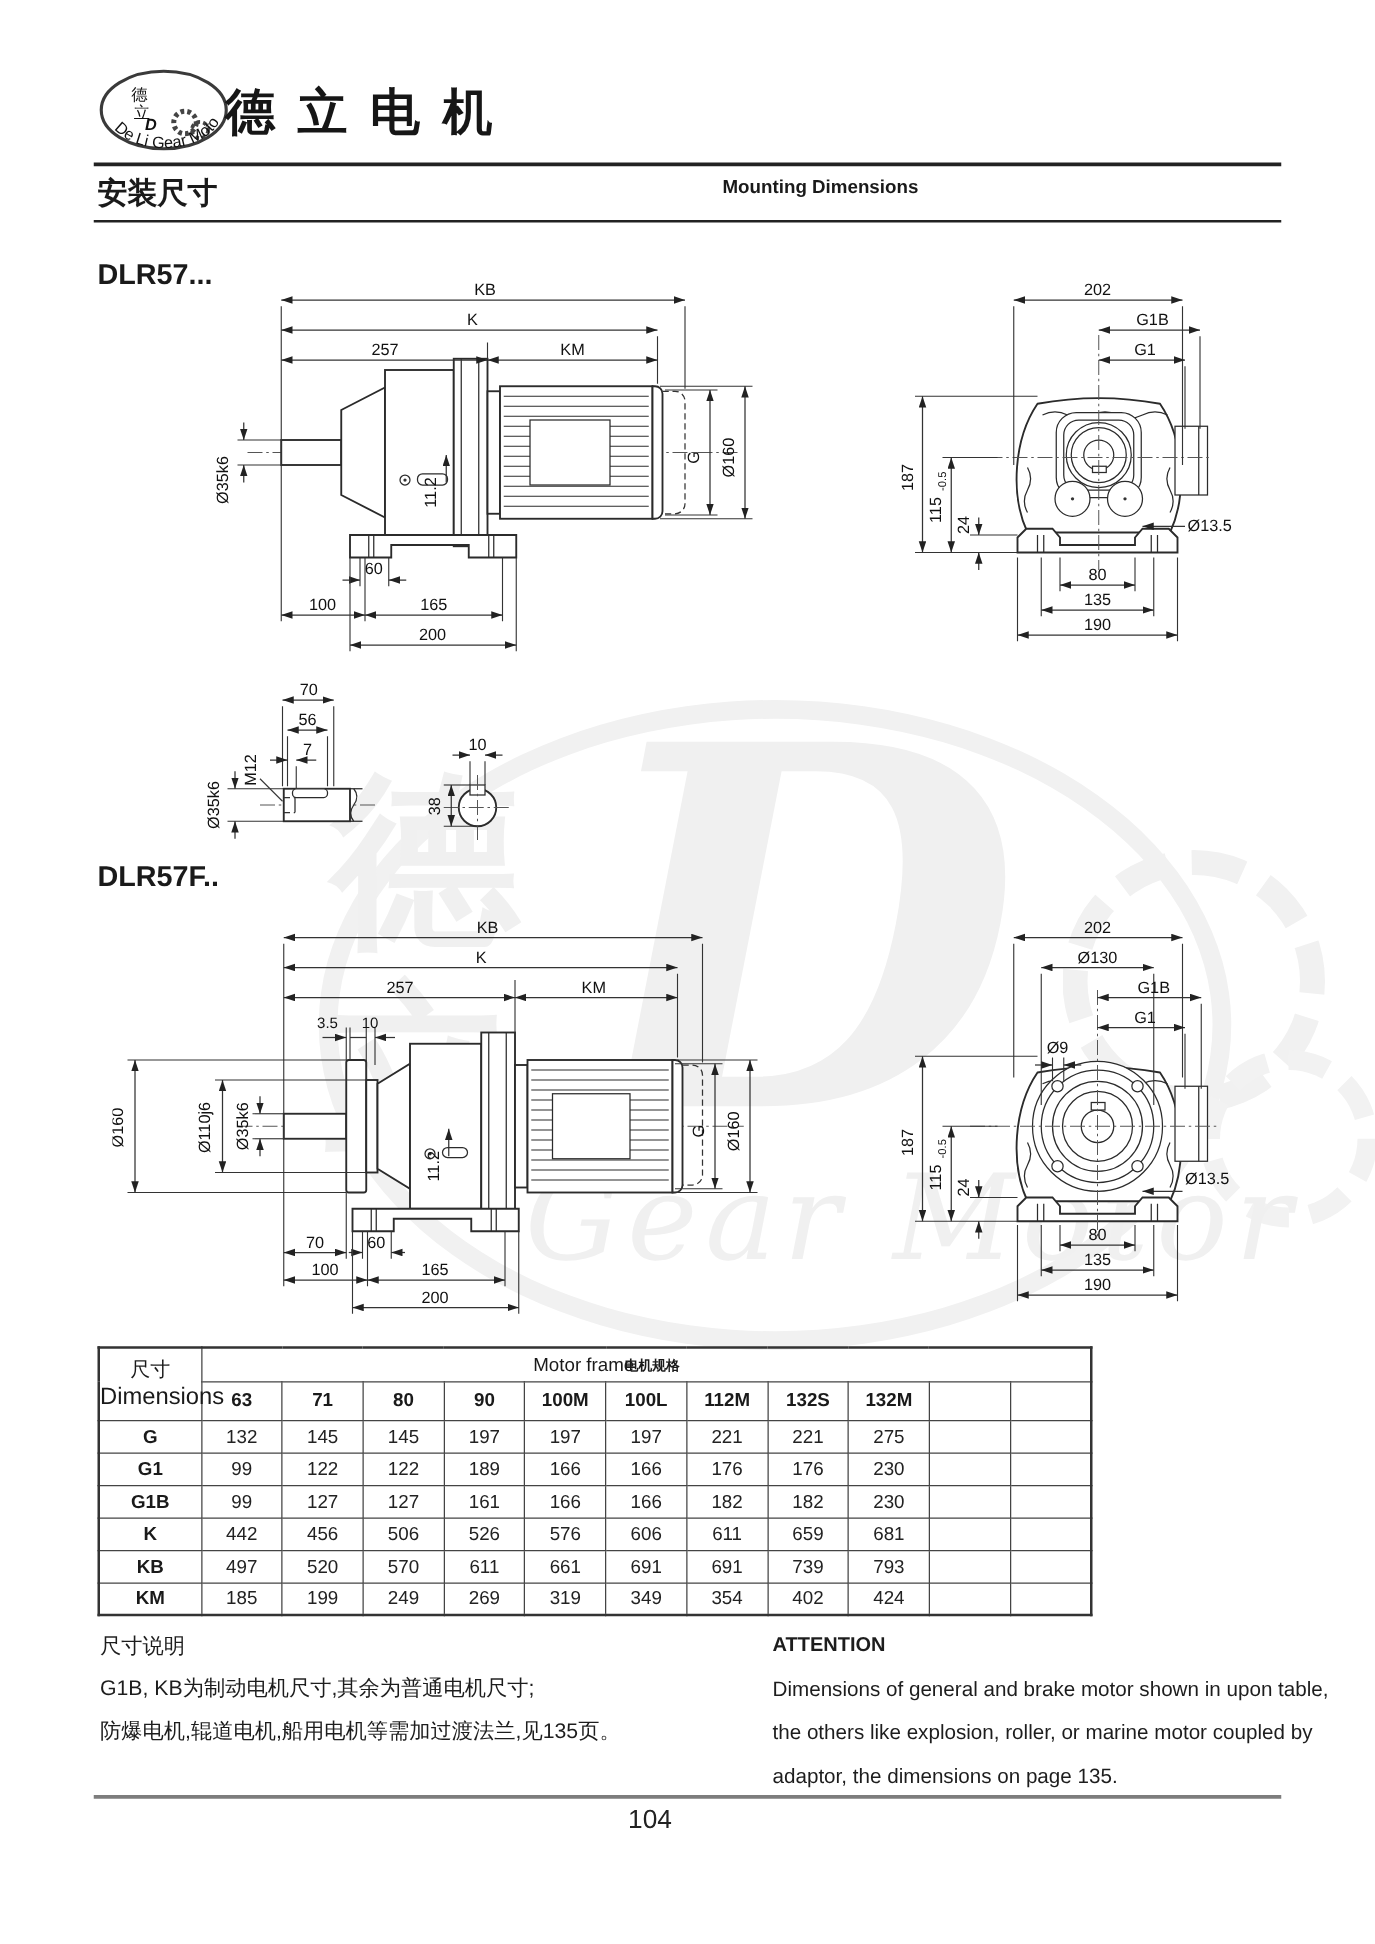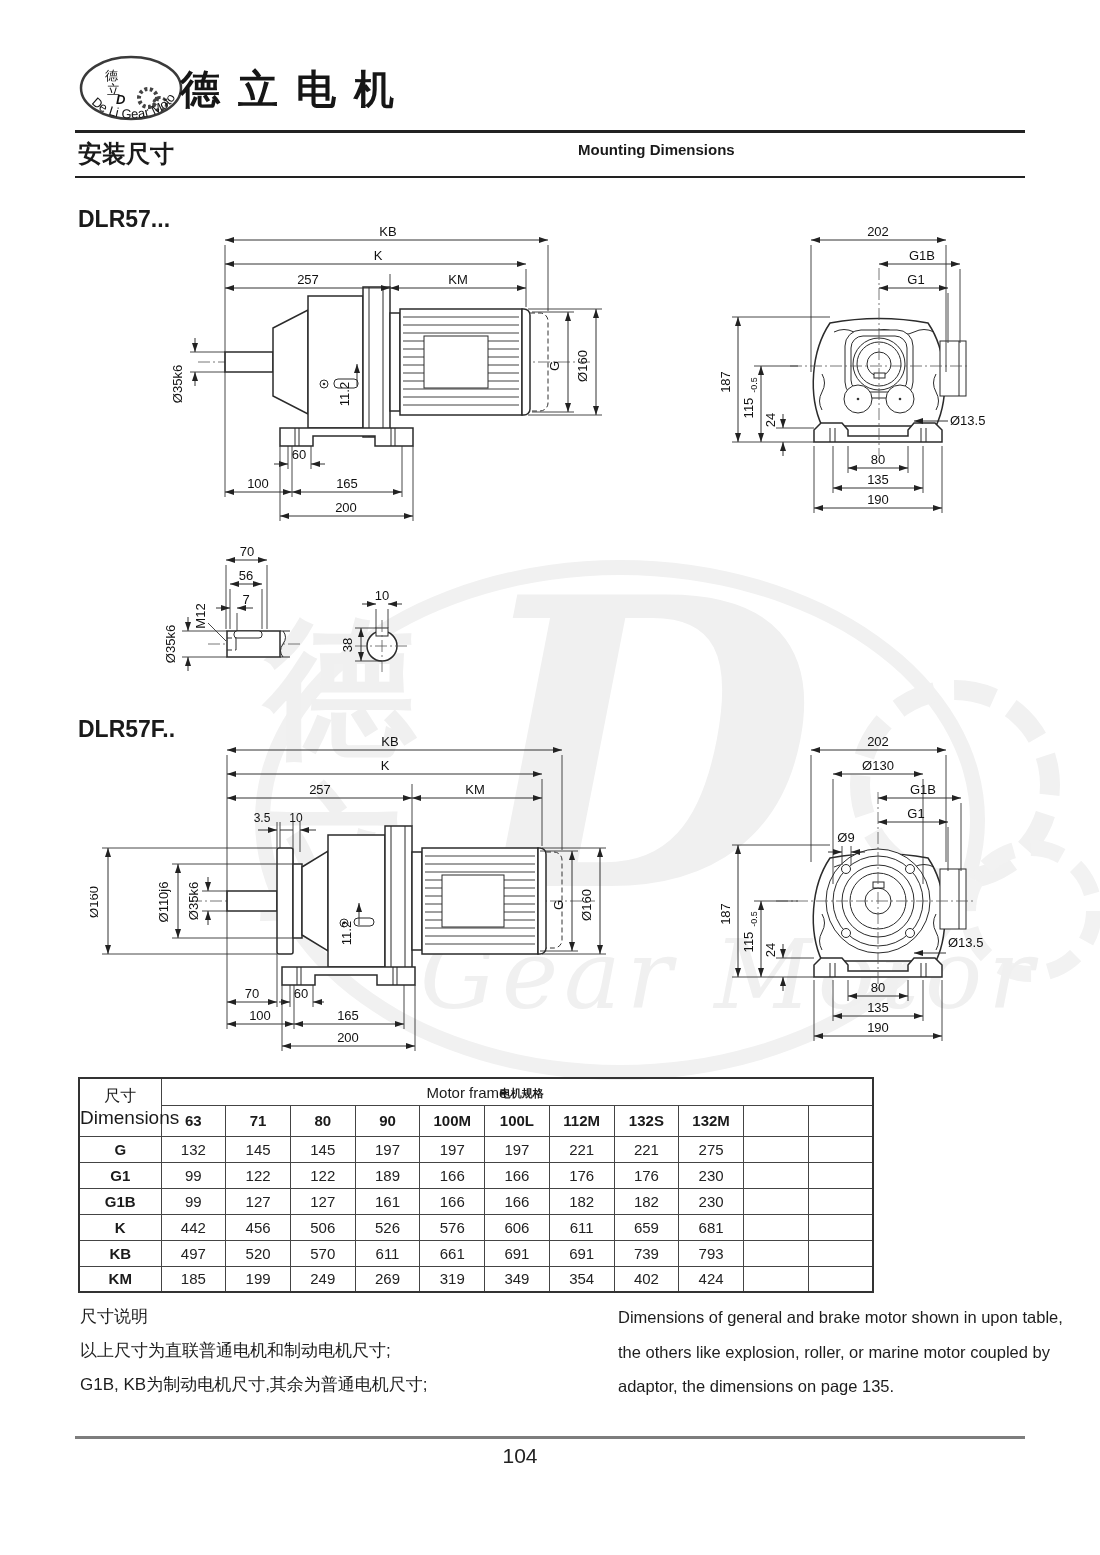--- a/index.html
+++ b/index.html
@@ -299,21 +299,21 @@
     <line class="dim" x1="212" y1="60" x2="226" y2="60" marker-end="url(#mC)"></line>
     <line class="dim" x1="252" y1="60" x2="238" y2="60" marker-end="url(#mC)"></line>
     <text x="232" y="56" text-anchor="middle">10</text>
     <line class="ext" x1="205" y1="84" x2="226" y2="84"></line>
         <line class="ext" x1="205" y1="117" x2="232" y2="117"></line>
     <line class="dim" x1="211" y1="84" x2="211" y2="117" marker-start="url(#mC)" marker-end="url(#mC)"></line>
     <text transform="rotate(-90 202 101)" x="202" y="101" text-anchor="middle">38</text>
   </g>
 </svg>
 
-<div class="abs sec-title" style="left:78px;top:716px">DLR57F..</div>
+<div class="abs sec-title" style="left:78px;top:688px">DLR57F..</div>
 
 <svg class="abs" style="left:90px;top:734px" width="590" height="330" viewBox="0 0 590 330">
   <defs>
         <marker id="mD" markerWidth="10" markerHeight="8" refX="9" refY="3" orient="auto-start-reverse" markerUnits="userSpaceOnUse">
           <path d="M0,0L9,3L0,6Z" fill="#222"></path>
         </marker>
       </defs>
   <g>
     <line class="cl" x1="100" y1="167" x2="505" y2="167"></line>
     <rect class="b" x="137" y="157" width="50" height="20"></rect>
@@ -621,24 +621,25 @@
           <td>402</td>
           <td>424</td>
           <td></td>
           <td></td>
         </tr>
       </tbody>
 </table>
 
 <div class="abs notes-zh">
   <div>尺寸说明</div>
-  <div>以上尺寸为直联普通电机和制动电机尺寸;</div>
   <div>G1B, KB为制动电机尺寸,其余为普通电机尺寸;</div>
+  <div>防爆电机,辊道电机,船用电机等需加过渡法兰,见135页。</div>
 </div>
 <div class="abs notes-en">
+  <div class="t">ATTENTION</div>
   <div>Dimensions of general and brake motor shown in upon table,</div>
   <div>the others like explosion, roller, or marine motor coupled by</div>
   <div>adaptor, the dimensions on page 135.</div>
 </div>
 
 <div class="abs rule-dark rule-foot"></div>
 <div class="abs page-num">104</div>
 
 </div>
 

